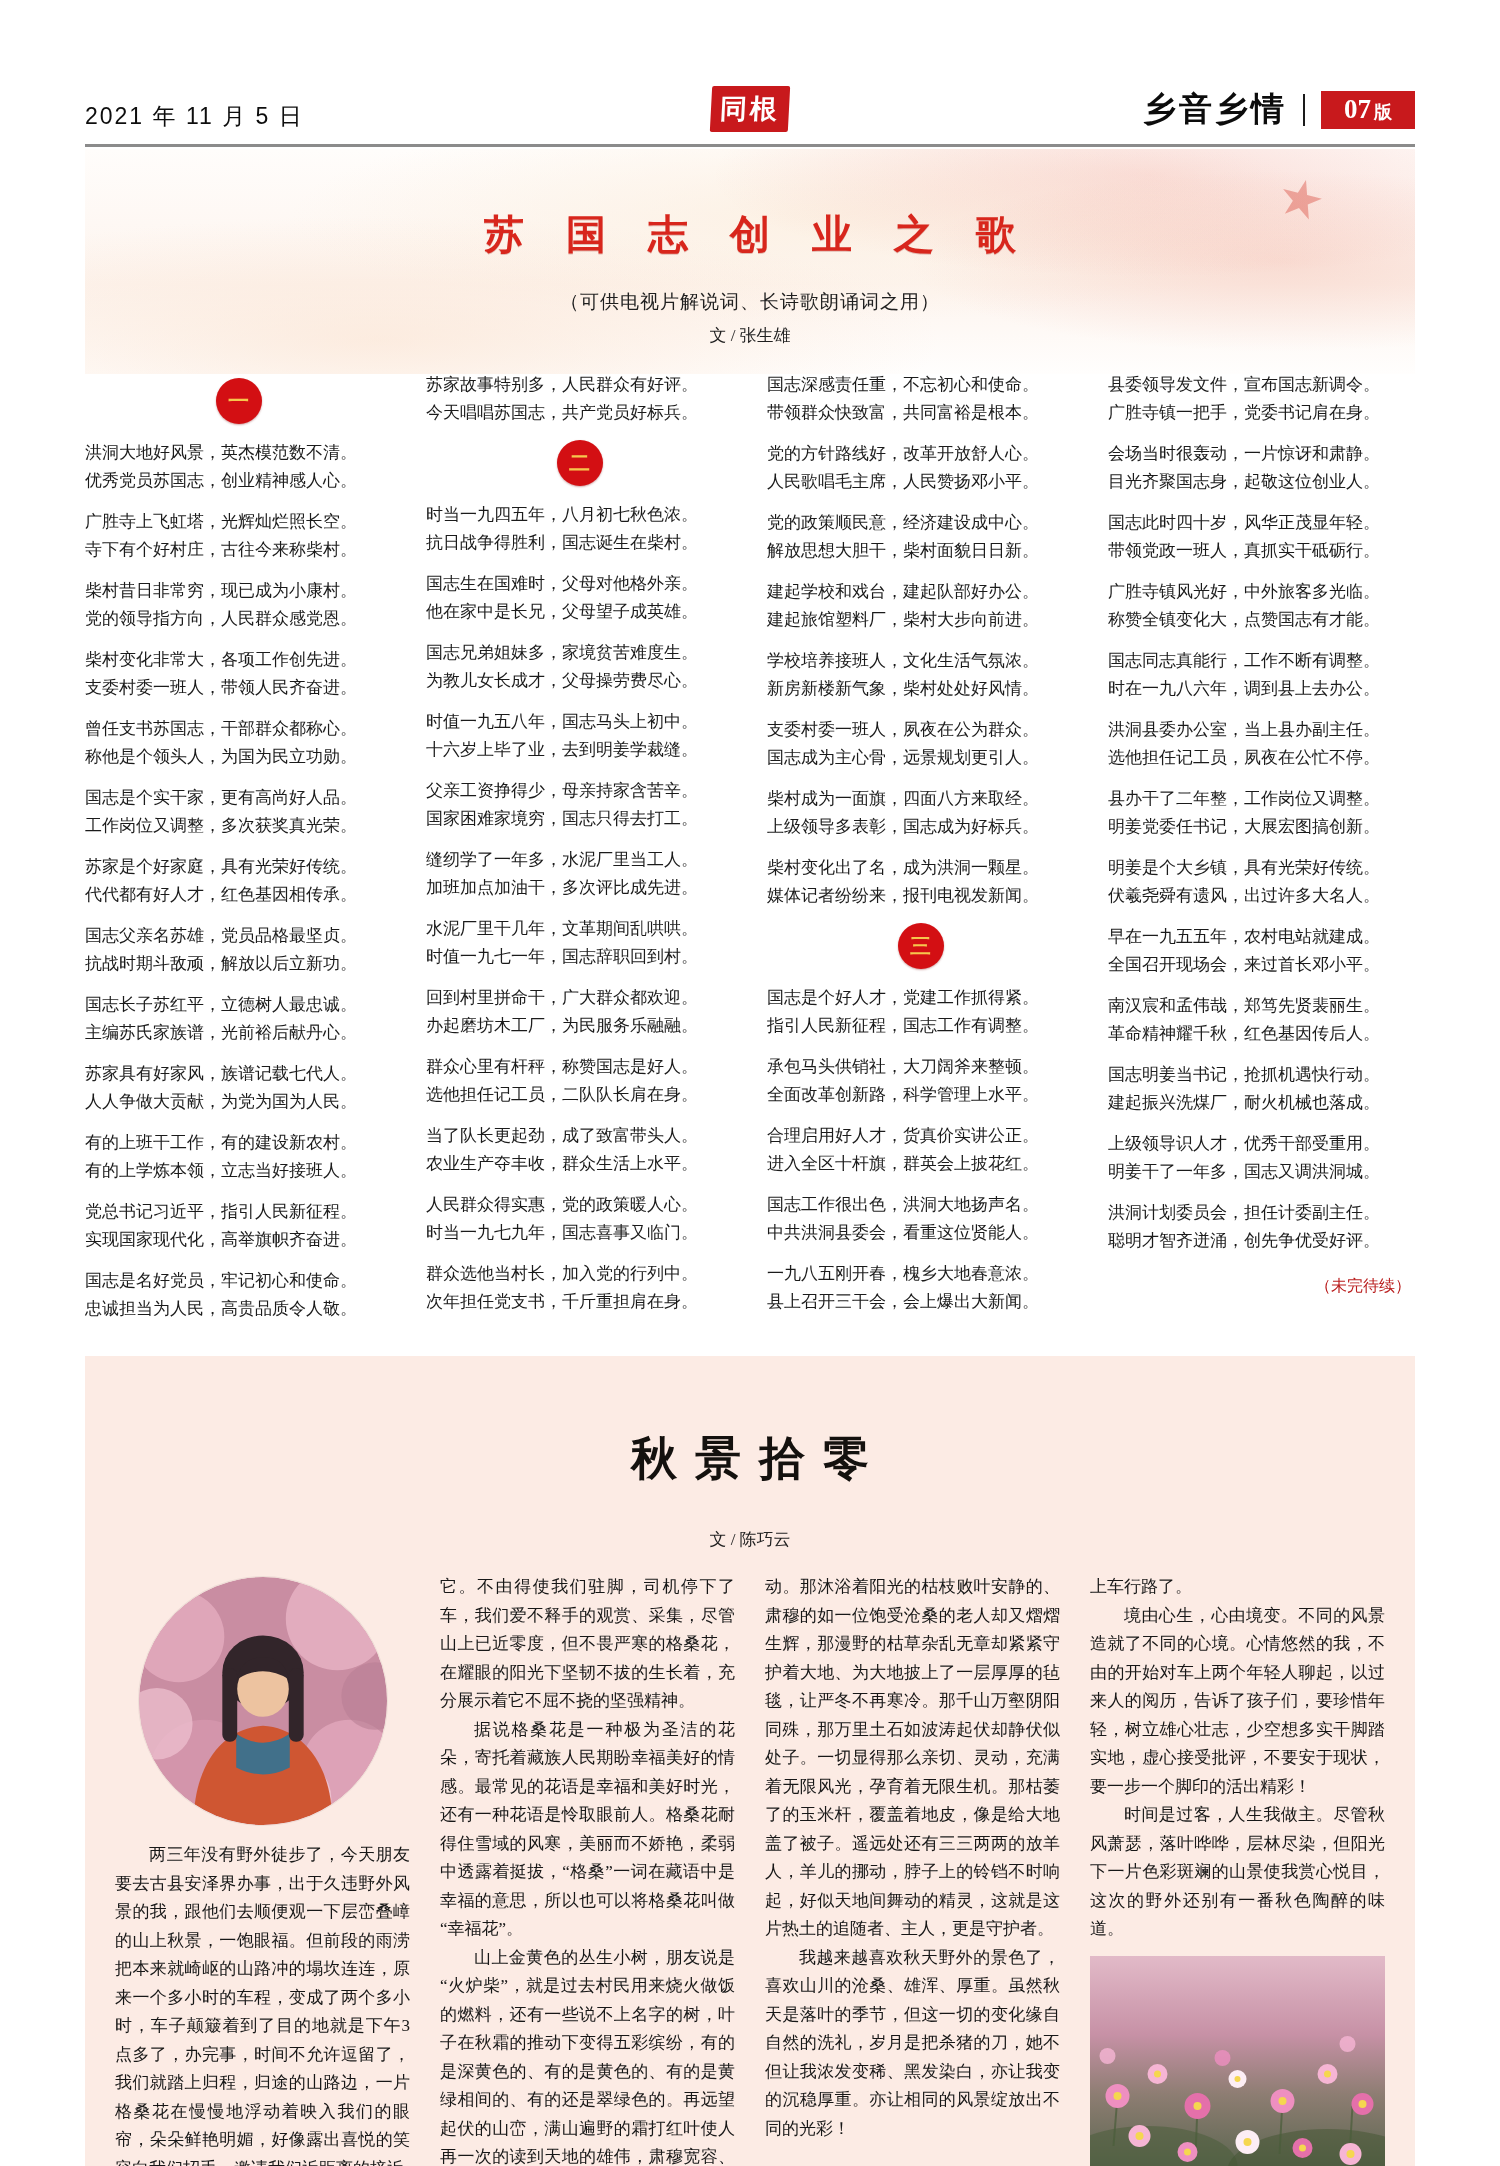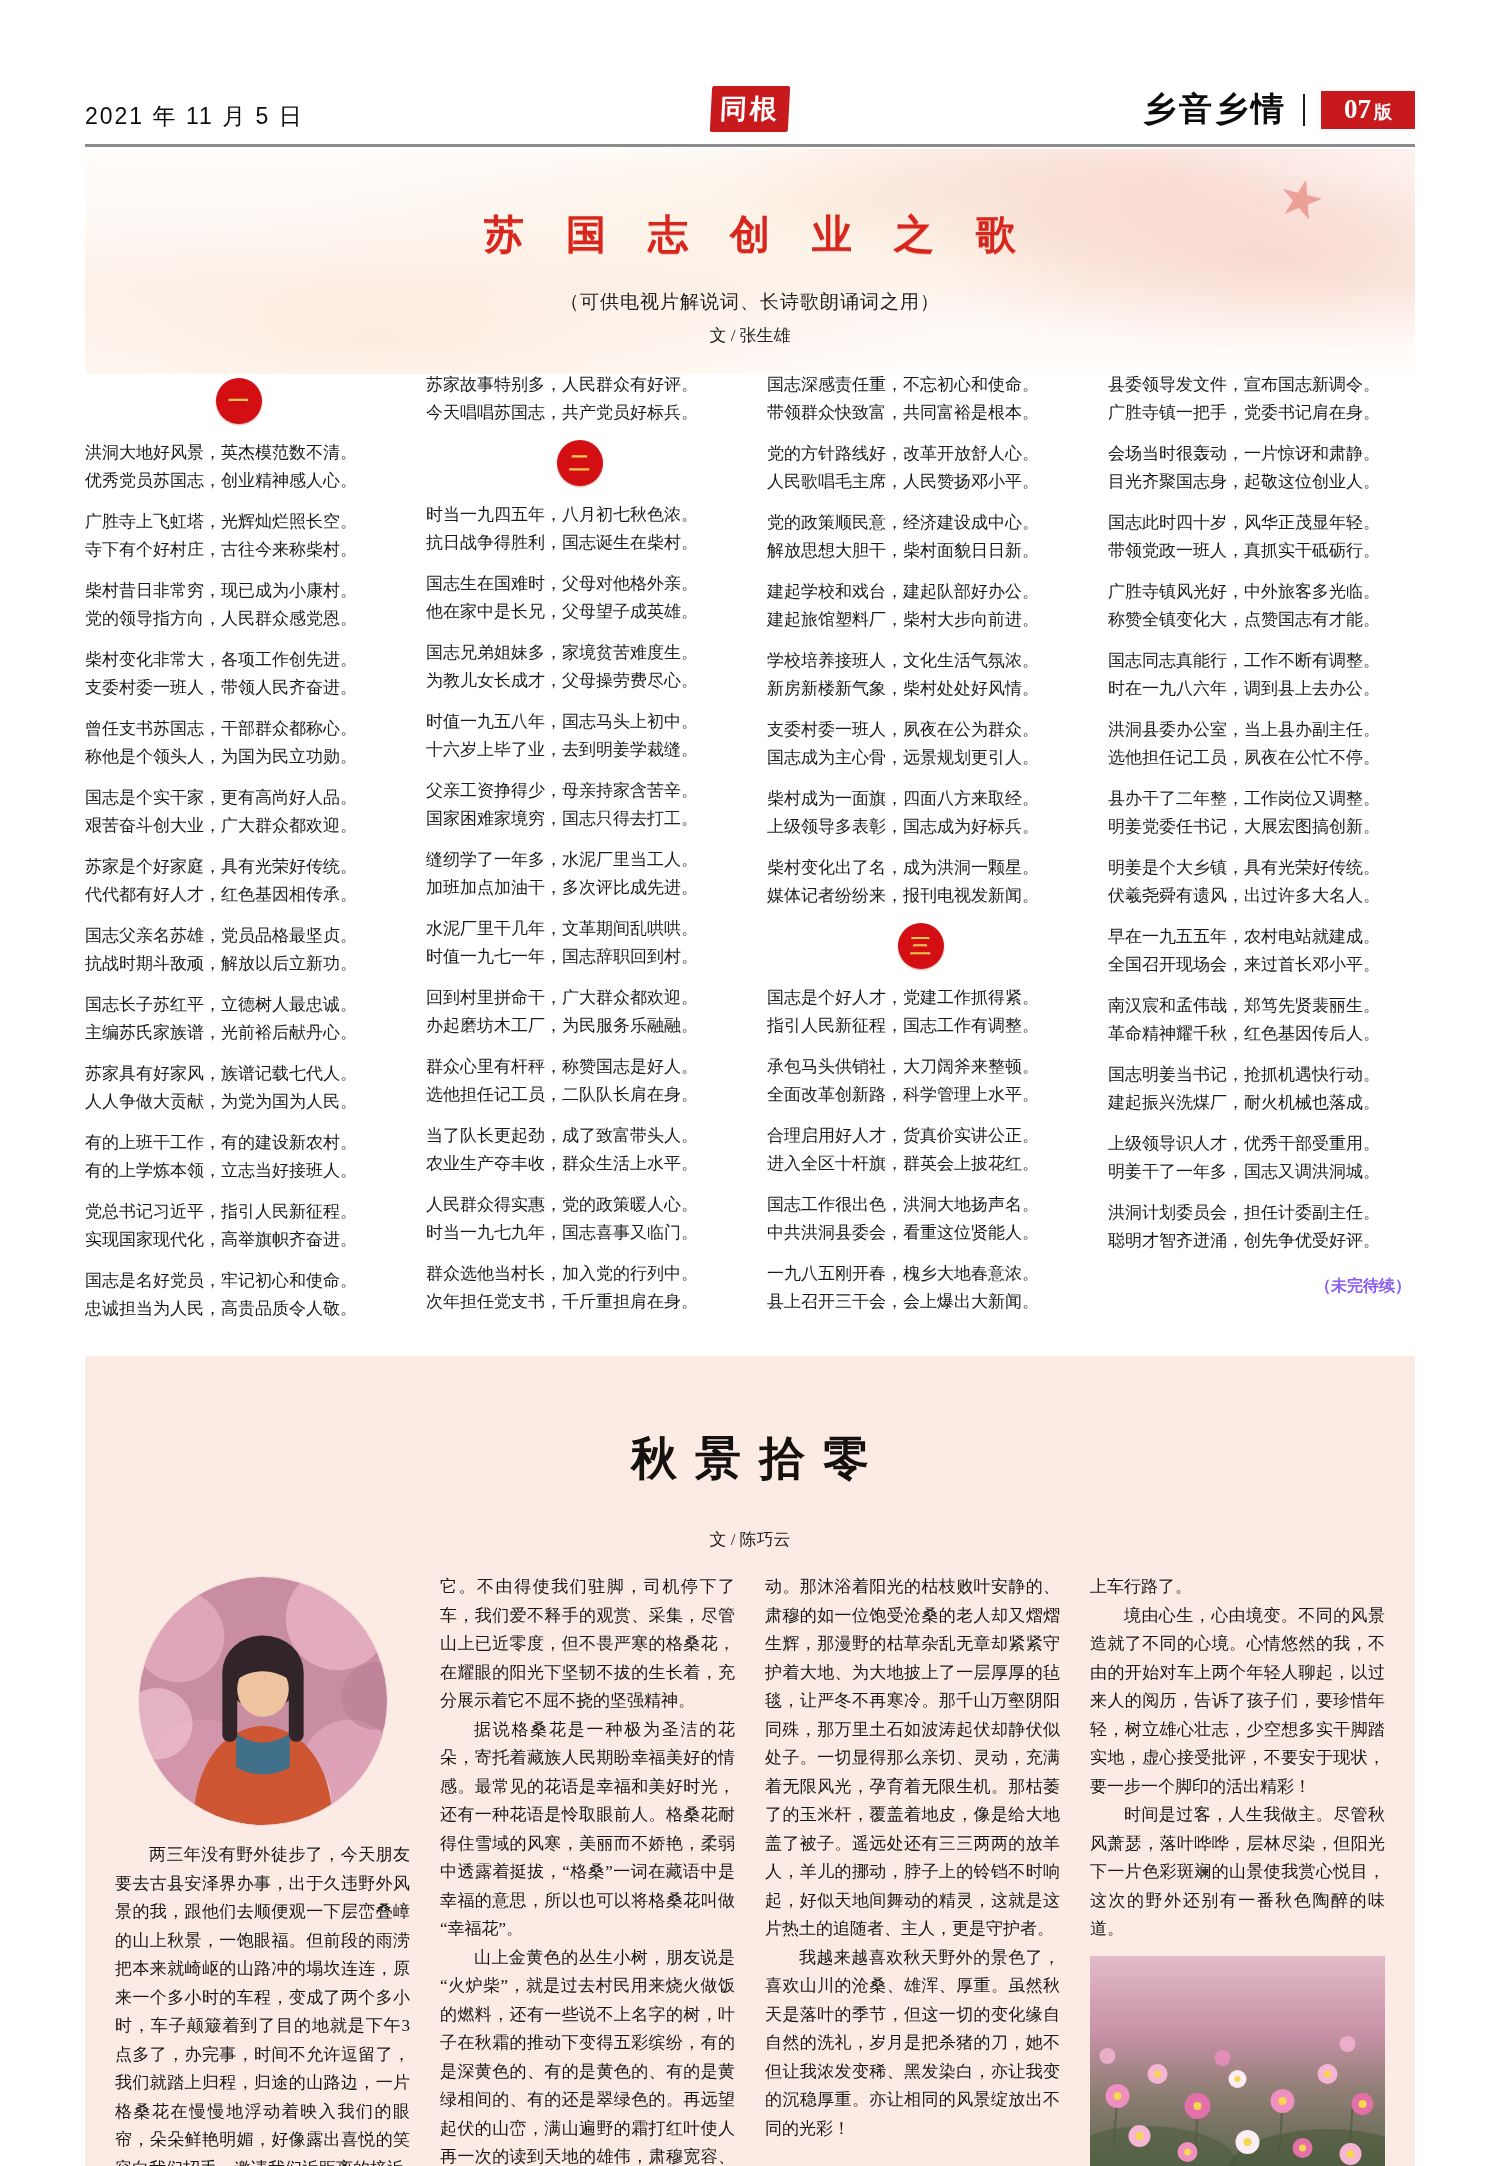--- a/index.html
+++ b/index.html
@@ -38,21 +38,21 @@
   .poem-subtitle{position:relative;text-align:center;font-size:19px;color:#1f1f1f;margin-top:16px;letter-spacing:1px;}
   .poem-byline{position:relative;text-align:center;font-size:17px;color:#1f1f1f;margin-top:9px;}
   .poem-grid{position:relative;display:flex;gap:34px;padding:24px 85px 0;}
   .poem-col{flex:1;min-width:0;}
   .marker{display:flex;justify-content:center;margin:7px 0 15px;}
   .marker span{width:46px;height:46px;border-radius:50%;background:var(--marker-red,#d30f13);
                color:var(--marker-gold,#f6c64d);display:flex;align-items:center;justify-content:center;
                font-size:21px;font-weight:bold;box-shadow:0 1px 2px rgba(120,0,0,.35);}
   .stanza{margin-bottom:13px;}
   .pline{font-size:17px;line-height:28px;white-space:nowrap;color:#1b1b1b;}
-  .ending{text-align:right;font-size:16px;padding:8px 4px 0;color:#8b5cf6;font-weight:bold;}
+  .ending{text-align:right;font-size:16px;padding:8px 4px 0;color:#b91c1c;}
 
   
   .essay-section{margin:20px 85px 0;background:var(--essay-bg,#fcebe4);padding:34px 30px 30px;}
   .essay-title{text-align:center;font-size:46px;font-weight:bold;letter-spacing:18px;padding-left:18px;color:#14110e;}
   .essay-byline{text-align:center;font-size:17px;margin-top:13px;color:#222;}
   .essay-grid{display:flex;gap:30px;margin-top:22px;}
   .essay-col{flex:1;min-width:0;font-size:17px;line-height:28.5px;text-align:justify;color:#171717;}
   .essay-col p{margin:0;}
   p.ind{text-indent:2em;}
   .portrait{width:248px;height:248px;border-radius:50%;overflow:hidden;margin:4px auto 16px;
@@ -107,21 +107,21 @@
           <div class="stanza">
             <div class="pline">柴村变化非常大，各项工作创先进。</div>
             <div class="pline">支委村委一班人，带领人民齐奋进。</div>
           </div>
           <div class="stanza">
             <div class="pline">曾任支书苏国志，干部群众都称心。</div>
             <div class="pline">称他是个领头人，为国为民立功勋。</div>
           </div>
           <div class="stanza">
             <div class="pline">国志是个实干家，更有高尚好人品。</div>
-            <div class="pline">艰苦奋斗创大业，广大群众都欢迎。</div>
+            <div class="pline">工作岗位又调整，多次获奖真光荣。</div>
           </div>
           <div class="stanza">
             <div class="pline">苏家是个好家庭，具有光荣好传统。</div>
             <div class="pline">代代都有好人才，红色基因相传承。</div>
           </div>
           <div class="stanza">
             <div class="pline">国志父亲名苏雄，党员品格最坚贞。</div>
             <div class="pline">抗战时期斗敌顽，解放以后立新功。</div>
           </div>
           <div class="stanza">

